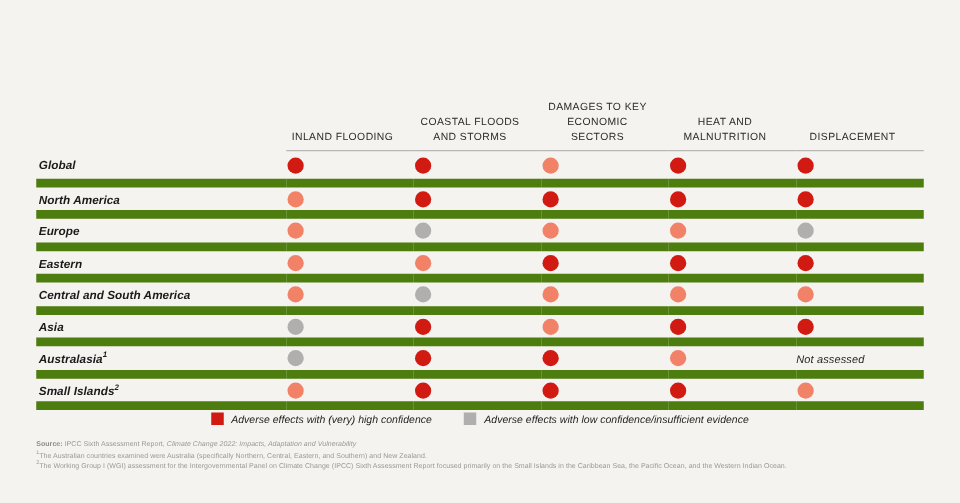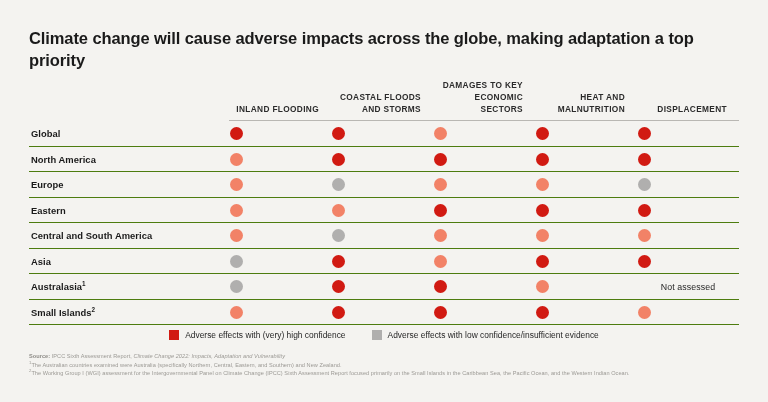--- a/index.html
+++ b/index.html
@@ -46,42 +46,43 @@
     width: 710px;
     border-collapse: collapse;
     table-layout: fixed;
   }
 
   table.grid col.c-region { width: 200px; }
   table.grid col.c-data   { width: 102px; }
 
   thead th {
     vertical-align: bottom;
-    text-align: right;
+    text-align: center;
     font-size: 8.3px;
-    font-weight: 700;
+    font-weight: 400;
     letter-spacing: 0.35px;
     color: #2b2b2b;
     line-height: 1.42;
     padding: 0 0 5px 0;
     height: 34px;
     text-transform: uppercase;
   }
 
   thead th.region-head { border-bottom: none; }
   thead th.data-head {
     border-bottom: 1px solid #b9b7b3;
     padding-right: 12px;
   }
 
   tbody td {
     height: 25.5px;
-    border-bottom: 1px solid #4d7c0f;
+    border-bottom: 7px solid #4d7c0f;
     padding: 0;
     vertical-align: middle;
+    font-style: italic;
   }
 
   tbody td.region-cell {
     font-size: 9.4px;
     font-weight: 700;
     color: #1a1a1a;
     letter-spacing: 0.05px;
     padding-left: 2px;
     white-space: nowrap;
   }
@@ -107,39 +108,39 @@
   .dot.medium { background: #f28267; }
   .dot.low    { background: #b0afae; }
 
   .na-text {
     display: block;
     font-size: 8.8px;
     font-weight: 400;
     color: #1f1f1f;
     white-space: nowrap;
     letter-spacing: 0.1px;
-    text-align: center;
   }
 
   
   .legend {
     position: absolute;
     left: 29px;
     top: 330px;
     width: 710px;
     display: flex;
     align-items: center;
     justify-content: center;
     gap: 26px;
   }
 
   .legend-item {
     display: flex;
     align-items: center;
     gap: 6px;
+    font-style: italic;
   }
 
   .legend-swatch {
     width: 10px;
     height: 10px;
     flex: 0 0 auto;
   }
 
   .legend-swatch.high   { background: #d11a12; }
   .legend-swatch.medium { background: #f28267; }
@@ -174,21 +175,20 @@
     font-size: 4.2px;
     vertical-align: super;
     line-height: 0;
   }
 </style>
 </head>
 <body>
 
 <div class="page">
 
-  <div class="title">Climate change will cause adverse impacts across the globe, making adaptation a top priority</div>
 
   <div class="matrix">
     <table class="grid">
       <colgroup>
         <col class="c-region">
         <col class="c-data">
           <col class="c-data">
           <col class="c-data">
           <col class="c-data">
           <col class="c-data">

